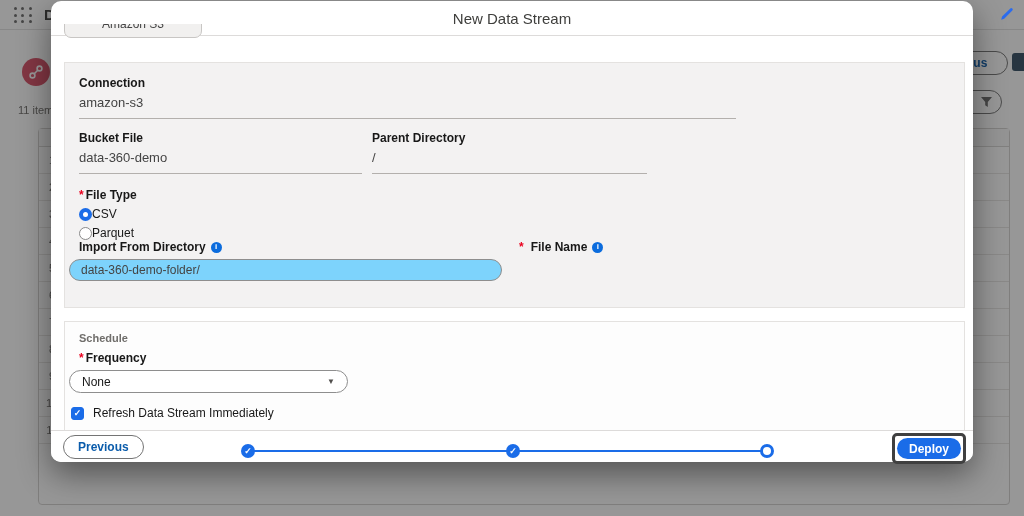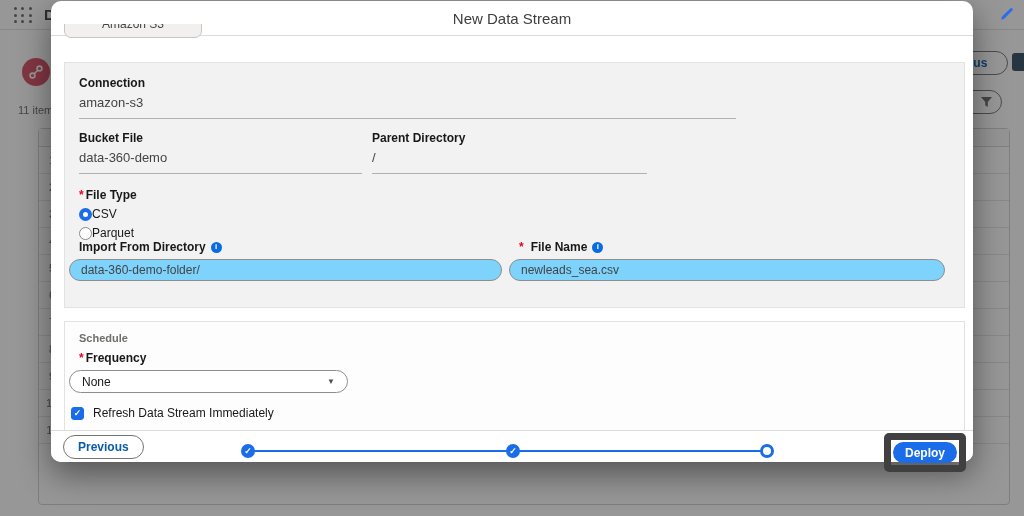--- a/index.html
+++ b/index.html
@@ -76,21 +76,21 @@
   .sched-cb { margin-top:13px; margin-left:-8px; display:flex; align-items:center; gap:9px; }
 
   .modal-footer { position:absolute; left:0; bottom:0; width:922px; height:32px; border-top:1px solid #dddbda; background:#fff; border-radius:0 0 10px 10px; }
   .prev-btn { position:absolute; left:12px; top:4px; height:24px; padding:0 14px; background:#fff; border:1px solid #747474; border-radius:13px; color:#0b5cab; font-size:12px; font-weight:bold; display:flex; align-items:center; }
   .pline { position:absolute; top:19px; height:2px; background:#1a6ce8; }
   .pline1 { left:200px; width:258px; }
   .pline2 { left:466px; width:247px; }
   .pnode { position:absolute; top:13px; width:14px; height:14px; border-radius:50%; background:#1a6ce8; color:#fff; font-size:9px; font-weight:bold; display:flex; align-items:center; justify-content:center; }
   .pnode1 { left:190px; } .pnode2 { left:455px; }
   .pnode-open { position:absolute; top:13px; left:709px; width:14px; height:14px; border-radius:50%; background:#fff; border:3px solid #1a6ce8; }
-  .deploy-highlight { position:absolute; right:7px; top:2px; border:7px solid #404040; border-radius:5px; padding:2px; }
+  .deploy-highlight { position:absolute; right:7px; top:2px; border:3px solid #404040; border-radius:5px; padding:2px; }
   .deploy-btn { height:21px; padding:0 12px; background:#1a6ce8; border:none; border-radius:11px; color:#fff; font-size:12px; font-weight:bold; display:flex; align-items:center; font-family:"Liberation Sans",sans-serif; }
 </style>
 </head>
 <body>
 
 <div class="page">
   <div class="topbar">
     <div class="waffle">
       <i></i>
         <i></i>
@@ -220,23 +220,20 @@
         <div class="text-input">
           <span>data-360-demo-folder/</span>
         </div>
       </div>
       <div>
         <div class="lab flabel">
           <span class="req">*</span>
           <span>File Name</span>
           <i class="info-dot">i</i>
         </div>
-        <div class="text-input">
-          <span>newleads_sea.csv</span>
-        </div>
       </div>
     </div>
 
   </div>
 
   <div class="panel panel-schedule">
     <div class="sched-heading">Schedule</div>
     <div class="flabel freq-label">
       <span class="req">*</span>
       <span>Frequency</span>

